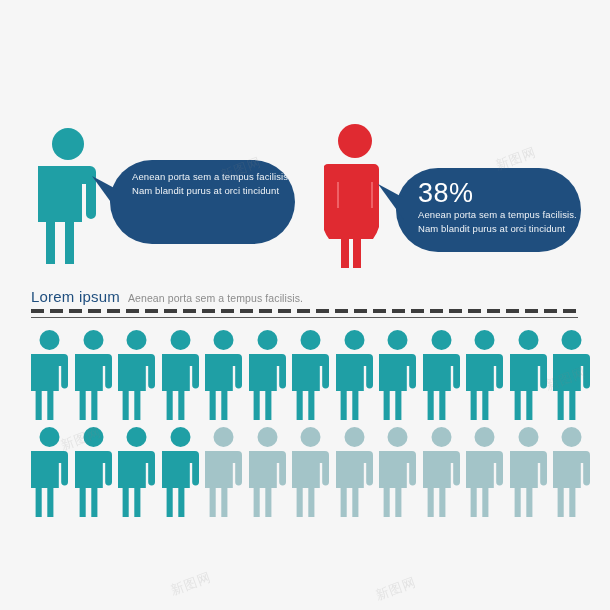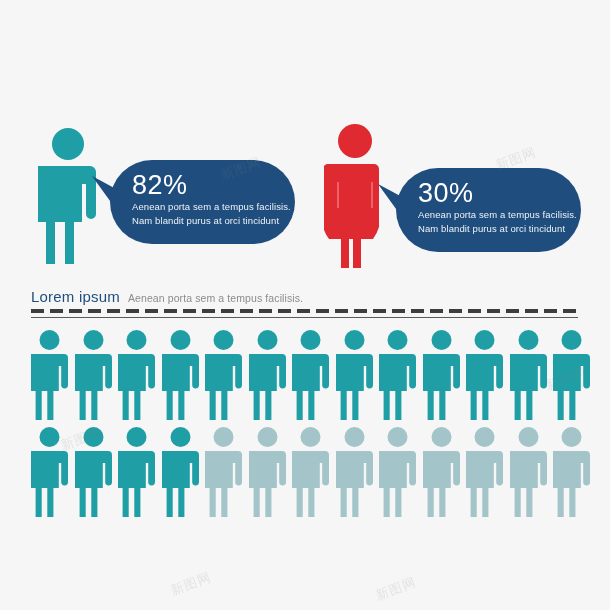--- a/index.html
+++ b/index.html
@@ -116,37 +116,36 @@
 <body>
 
 <div id="canvas">
 
   <svg class="person" style="left:38px; top:128px;" width="60" height="136" viewBox="0 0 60 136">
     <circle cx="30" cy="16" r="16" fill="#1f9fa5"></circle>
     <path d="M8 38 h44 a6 6 0 0 1 6 6 v42 a5 5 0 0 1 -10 0 v-30 h-4 v38 h-8 v42 h-9 v-42 h-10 v42 h-9 v-42 h-8 v-38 h-4 v30 a5 5 0 0 1 -10 0 v-42 a6 6 0 0 1 6 -6 z" fill="#1f9fa5"></path>
   </svg>
 
   <div class="bubble" style="left:110px; top:160px; width:185px; height:84px;">
-    <div class="pct">82%</div>
     <div class="line">Aenean porta sem a tempus facilisis.</div>
     <div class="line">Nam blandit purus at orci tincidunt</div>
   </div>
   <svg class="abs" style="left:92px; top:176px;" width="26" height="36" viewBox="0 0 26 36">
     <polygon points="0,0 26,14 26,36" fill="#1f4e7e"></polygon>
   </svg>
 
   <svg class="person" style="left:324px; top:124px;" width="62" height="144" viewBox="0 0 62 144">
     <circle cx="31" cy="17" r="17" fill="#e02a31"></circle>
     <path d="M12 40 h38 a5 5 0 0 1 5 5 v58 a38 38 0 0 1 -6 12 h-12 v29 h-8 v-29 h-4 v29 h-8 v-29 h-12 a38 38 0 0 1 -6 -12 v-58 a5 5 0 0 1 5 -5 z" fill="#e02a31"></path>
     <rect x="13" y="58" width="2" height="26" fill="#ef6166"></rect>
     <rect x="47" y="58" width="2" height="26" fill="#ef6166"></rect>
   </svg>
 
   <div class="bubble" style="left:396px; top:168px; width:185px; height:84px;">
-    <div class="pct">30%</div>
+    <div class="pct">38%</div>
     <div class="line">Aenean porta sem a tempus facilisis.</div>
     <div class="line">Nam blandit purus at orci tincidunt</div>
   </div>
   <svg class="abs" style="left:378px; top:184px;" width="26" height="36" viewBox="0 0 26 36">
     <polygon points="0,0 26,14 26,36" fill="#1f4e7e"></polygon>
   </svg>
 
   <div class="title-row">
     <span class="title-main">Lorem ipsum</span>
     <span class="title-sub">Aenean porta sem a tempus facilisis.</span>

